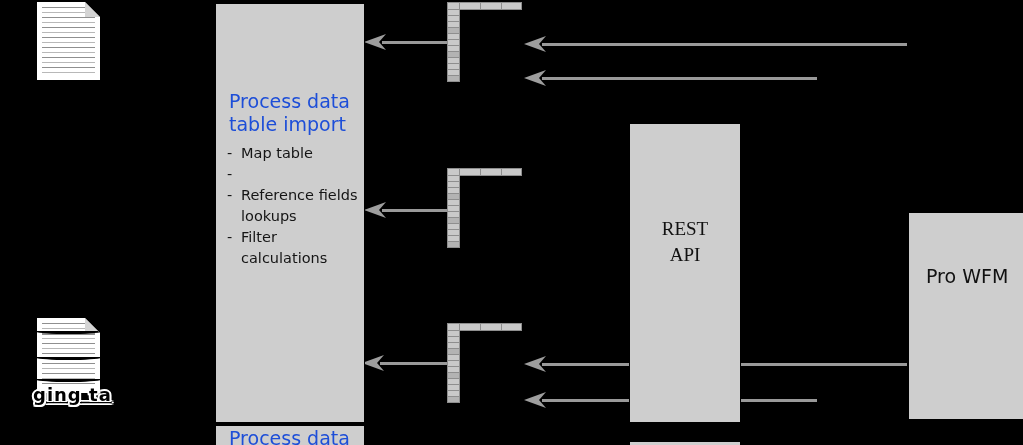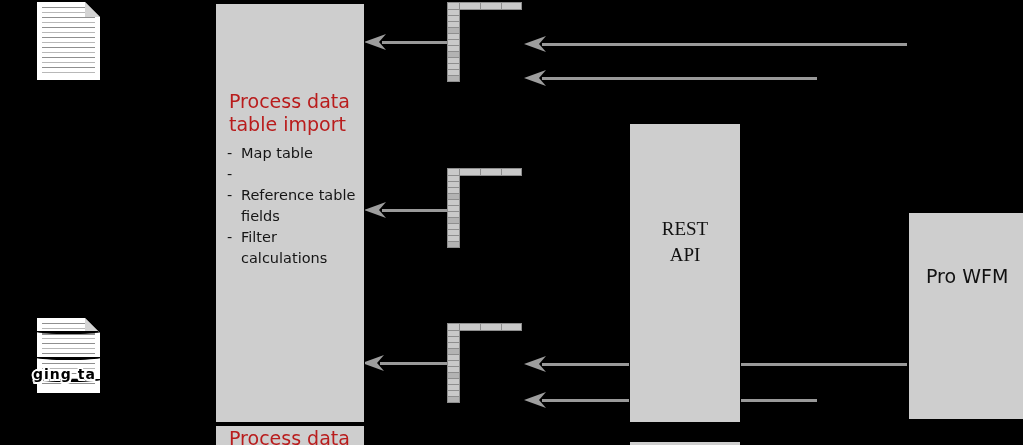--- a/index.html
+++ b/index.html
@@ -8,21 +8,21 @@
     overflow:hidden;font-family:"DejaVu Sans",sans-serif;color:#151515;
   }
   
   .gbox{position:absolute;background:#cecece;border:1px solid #000;box-sizing:border-box;z-index:2;}
   #process-box-1{left:215px;top:3px;width:150px;height:420px;}
   #process-box-2{left:215px;top:425px;width:150px;height:60px;}
   #rest-box{left:629px;top:123px;width:112px;height:300px;}
   #rest-box-2{left:629px;top:441px;width:112px;height:20px;}
   #prowfm-box{left:908px;top:212px;width:120px;height:208px;}
 
-  .ptitle{position:absolute;left:13px;top:86px;font-size:19px;line-height:23px;color:#b91c1c;}
+  .ptitle{position:absolute;left:13px;top:86px;font-size:19px;line-height:23px;color:#1d4ed8;}
   #process-box-2 .ptitle{top:1px;}
   .bullets{position:absolute;left:11px;top:139px;right:4px;font-size:14.5px;line-height:21px;}
   .bullet{display:flex;}
   .bullet .dash{width:14px;flex:0 0 14px;}
   .bullet .txt{flex:1;}
 
   .center-label{
     position:absolute;left:0;right:0;top:0;bottom:0;
     display:flex;align-items:center;justify-content:center;text-align:center;
     font-size:19px;line-height:26px;color:#111;
@@ -53,24 +53,25 @@
   #table-2{left:448px;top:168px;}
   #table-3{left:448px;top:323px;}
 
   
   .aline{position:absolute;height:3px;background:#999;z-index:1;}
   .ahead{position:absolute;width:22px;height:16px;z-index:1;}
   .ahead svg{display:block;}
 
   
   #staging-label{
-    position:absolute;left:33px;top:366px;z-index:3;
-    font-size:14px;font-weight:700;letter-spacing:1px;color:#000;
+    position:absolute;left:33px;top:384px;z-index:3;
+    font-size:18px;font-weight:700;letter-spacing:1px;color:#000;
     text-shadow:2px 0 #fff,-2px 0 #fff,0 2px #fff,0 -2px #fff,
                 1.5px 1.5px #fff,-1.5px -1.5px #fff,1.5px -1.5px #fff,-1.5px 1.5px #fff;
+    text-decoration:underline;
   }
 </style>
 </head>
 <body>
 
 <div id="canvas">
 
   <div class="doc" id="doc-top">
     <div class="lines"></div>
     <div class="fold"></div>
@@ -93,21 +94,21 @@
     <div class="bullets">
       <div class="bullet">
         <span class="dash">-</span>
         <span class="txt">Map table</span>
       </div>
       <div class="bullet">
         <span class="dash">-</span>
       </div>
       <div class="bullet">
         <span class="dash">-</span>
-        <span class="txt">Reference table fields</span>
+        <span class="txt">Reference fields lookups</span>
       </div>
       <div class="bullet">
         <span class="dash">-</span>
         <span class="txt">Filter calculations</span>
       </div>
     </div>
   </div>
 
   <div class="gbox" id="process-box-2">
     <div class="ptitle">

